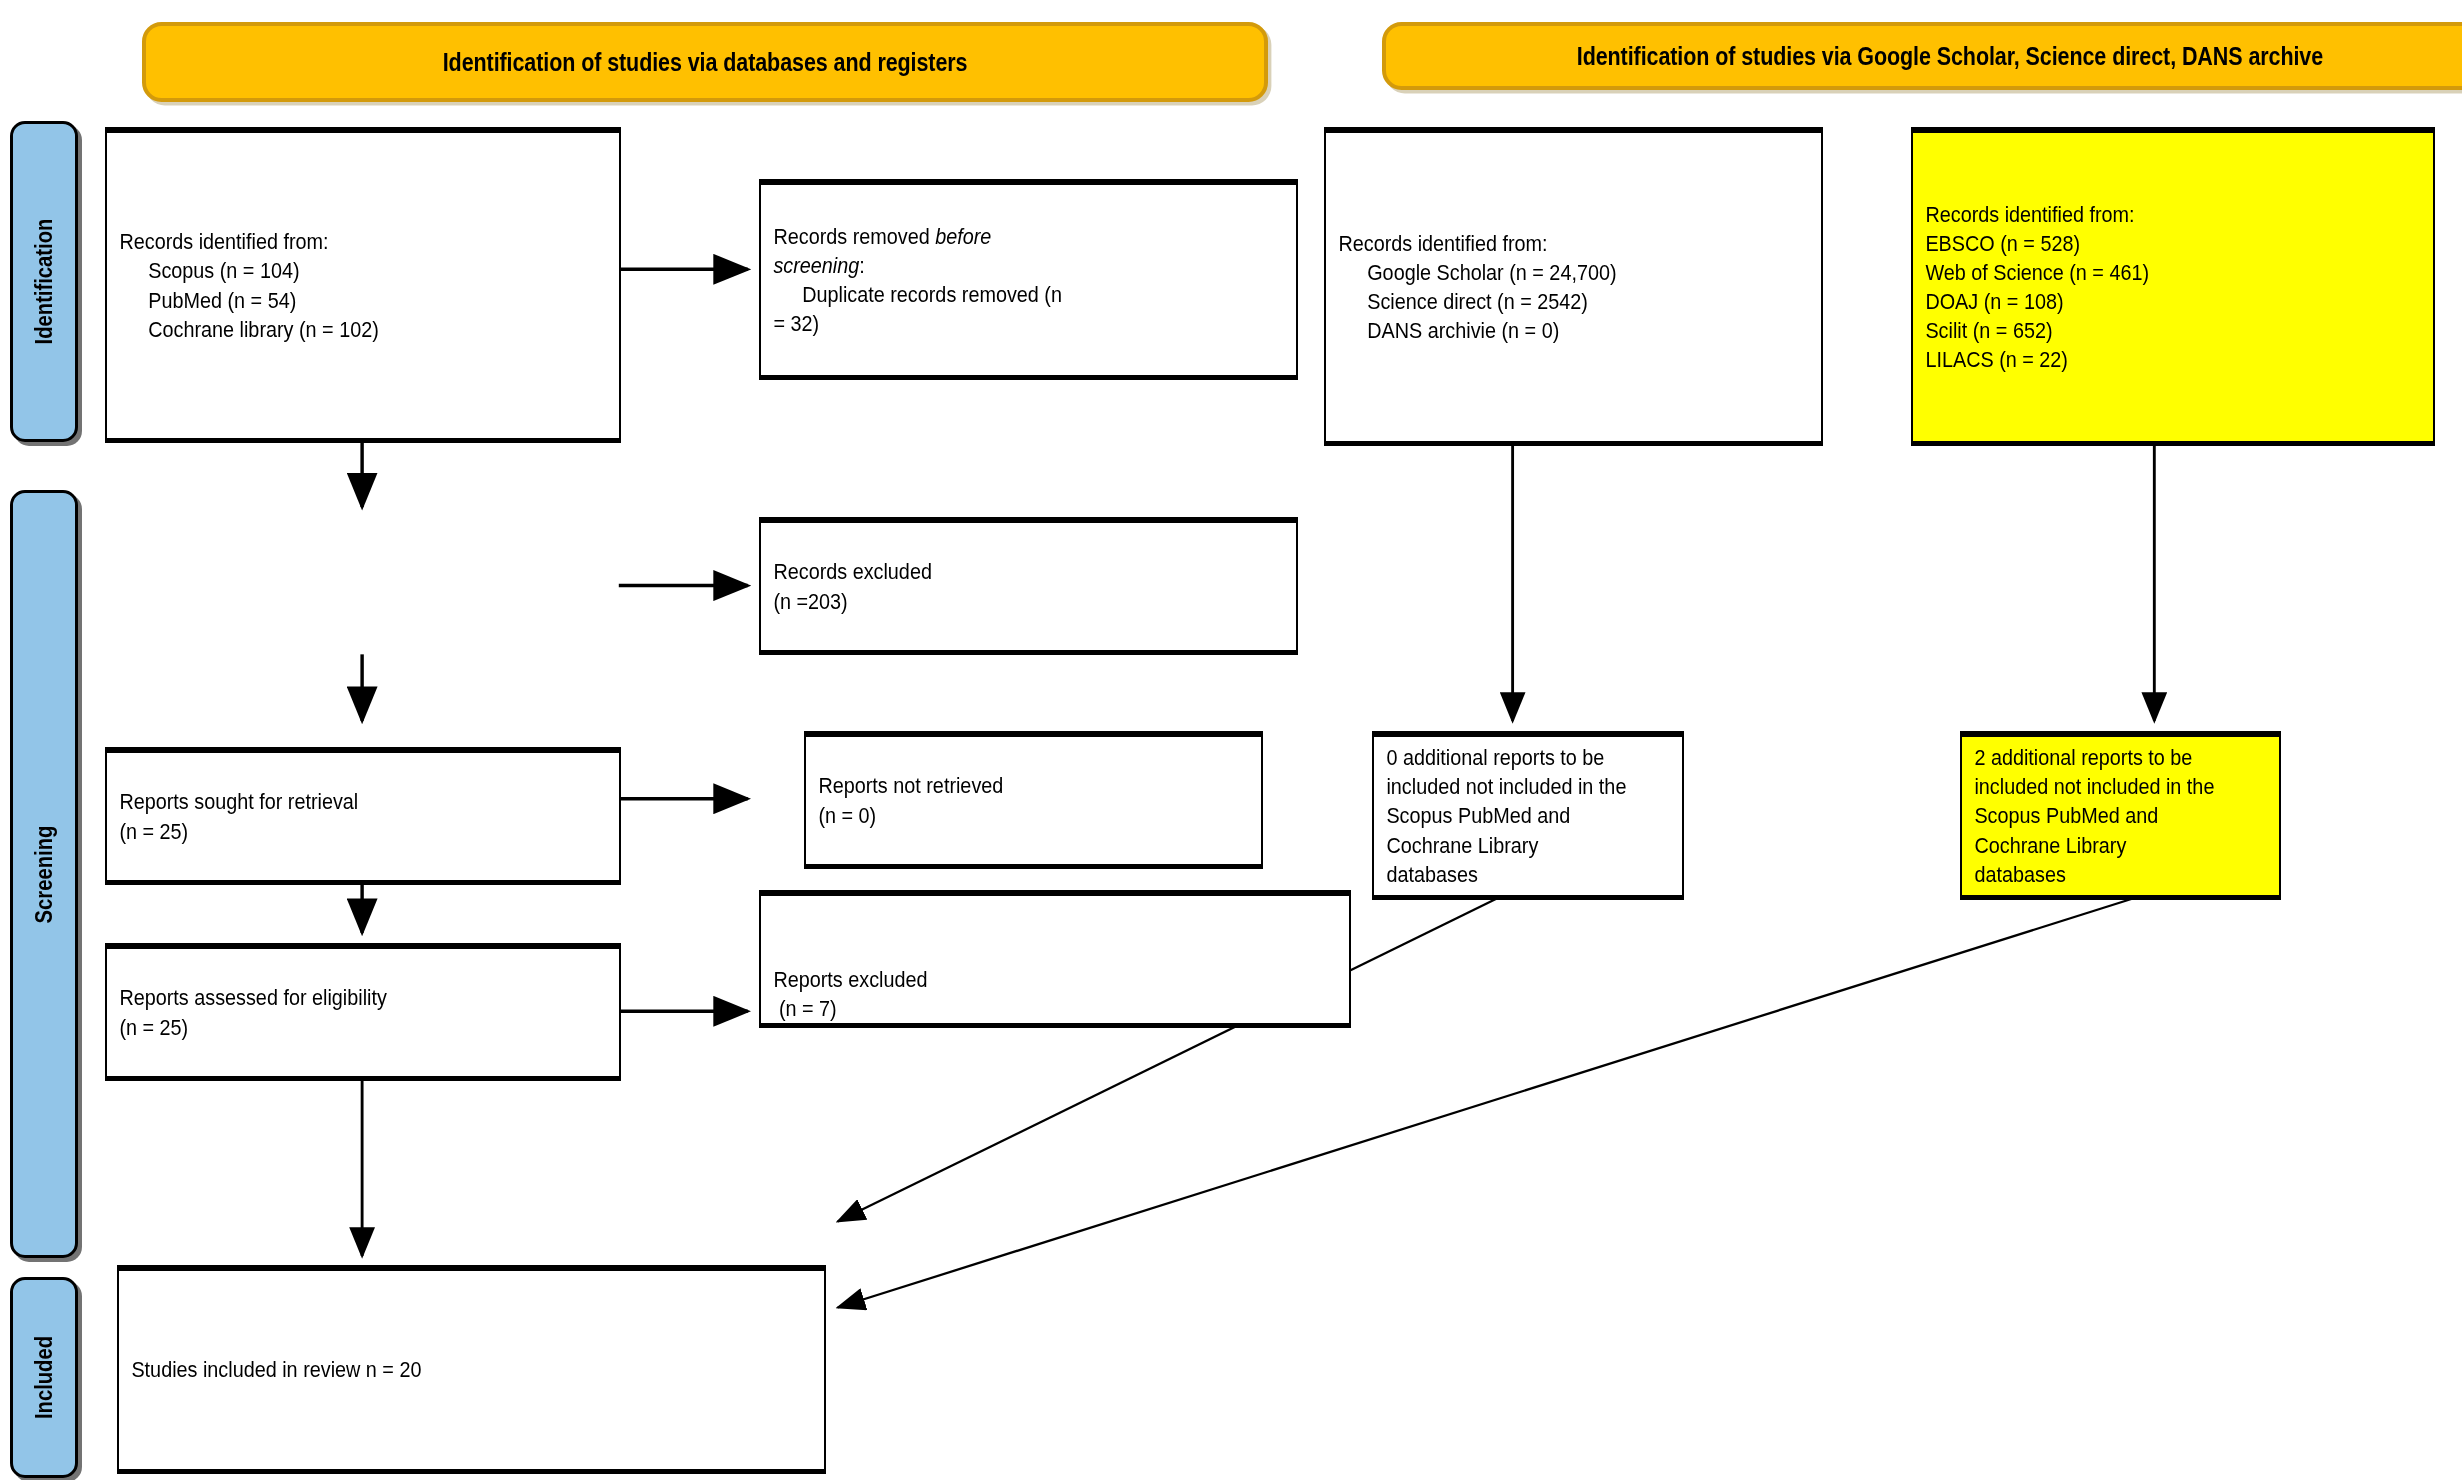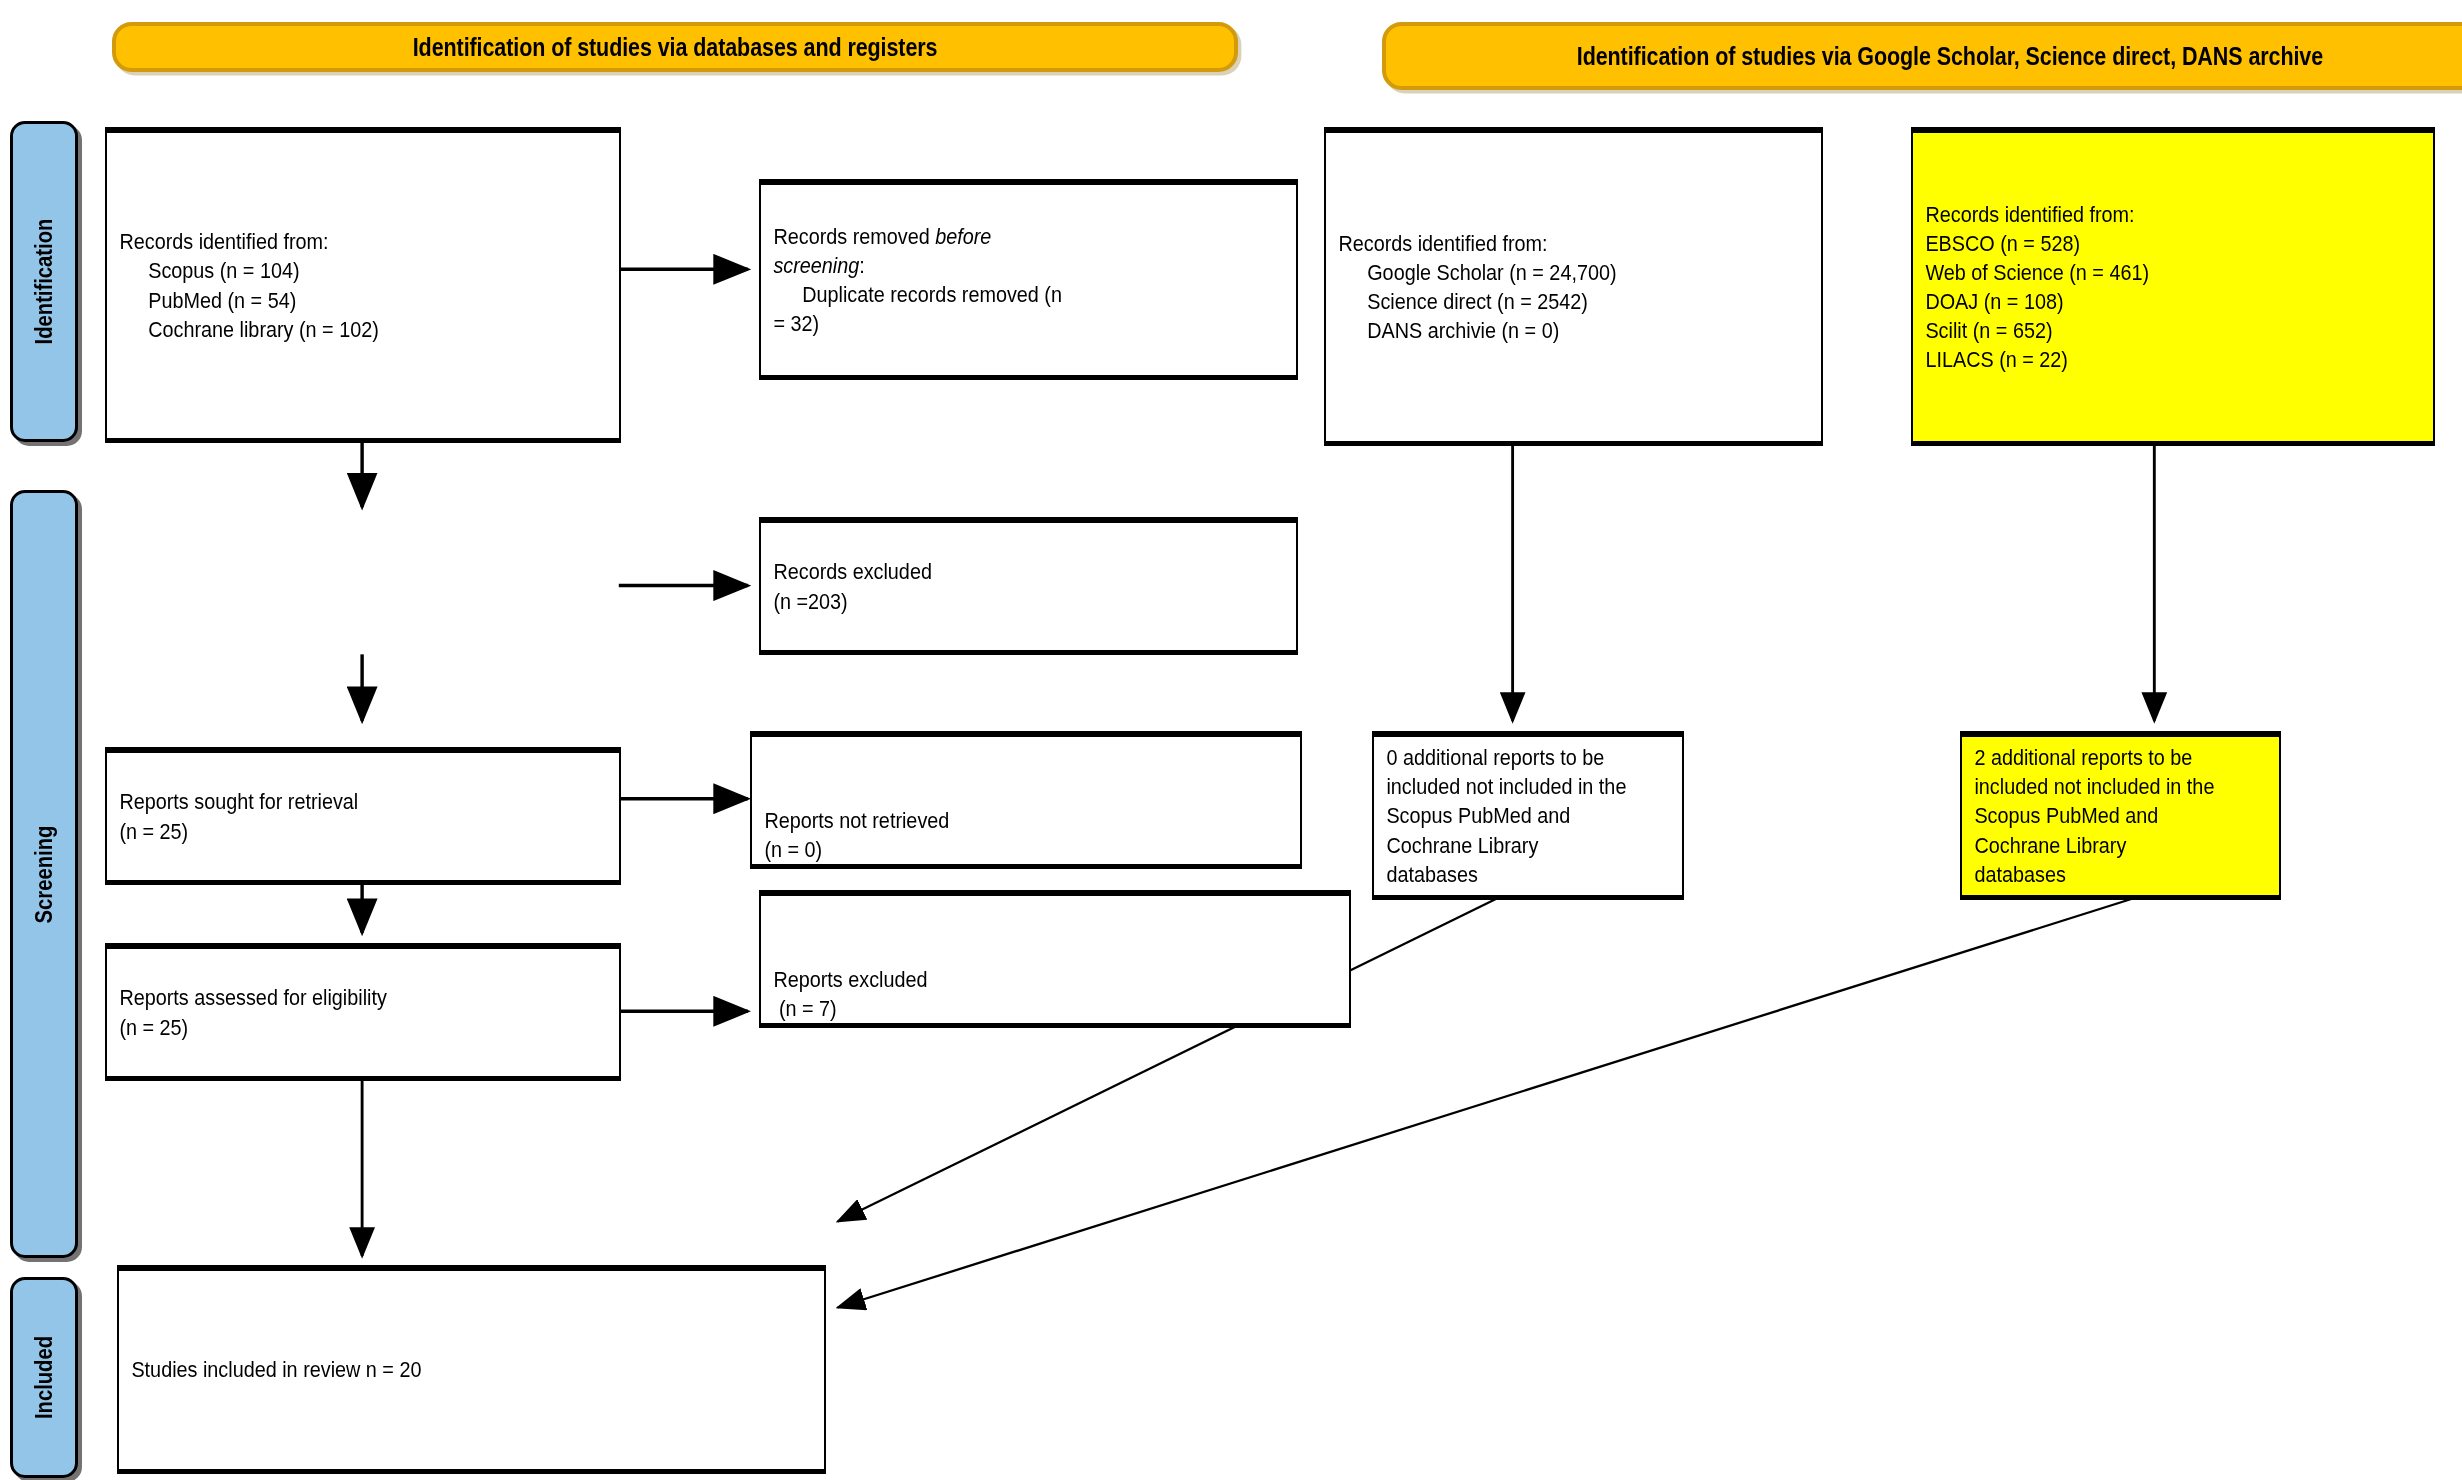--- a/index.html
+++ b/index.html
@@ -135,21 +135,21 @@
 
     <line x1="2640" y1="778" x2="2640" y2="1258" stroke="#000" stroke-width="5" marker-end="url(#arrowhead)"></line>
 
     <line x1="3760" y1="778" x2="3760" y2="1258" stroke="#000" stroke-width="5" marker-end="url(#arrowhead)"></line>
 
     <line x1="2625" y1="1562" x2="1462" y2="2132" stroke="#000" stroke-width="4" marker-end="url(#arrowheadThin)"></line>
 
     <line x1="3742" y1="1562" x2="1462" y2="2282" stroke="#000" stroke-width="4" marker-end="url(#arrowheadThin)"></line>
   </svg>
 
-  <div class="banner" style="left:112px; top:22px; width:1126px; height:50px;">
+  <div class="banner" style="left:142px; top:22px; width:1126px; height:80px;">
     <span class="banner-label">Identification of studies via databases and registers</span>
   </div>
 
   <div class="banner" style="left:1382px; top:22px; width:1136px; height:68px;">
     <span class="banner-label">Identification of studies via Google Scholar, Science direct, DANS archive</span>
   </div>
 
   <div class="stage-pill" style="left:10.3px; top:121px; width:68px; height:321px;">
     <span class="stage-pill-label">Identification</span>
   </div>
@@ -188,21 +188,21 @@
     </div>
   </div>
 
   <div class="box mid" style="left:105px; top:731px; width:516px; height:138px;margin-top:16px;">
     <div class="box-text">
       <span class="ln">Reports sought for retrieval</span>
       <span class="ln">(n = 25)</span>
     </div>
   </div>
 
-  <div class="box mid" style="left:750px; top:731px; width:552px; height:138px;align-items:flex-end;">
+  <div class="box mid" style="left:804px; top:731px; width:459px; height:138px;">
     <div class="box-text">
       <span class="ln">Reports not retrieved</span>
       <span class="ln">(n = 0)</span>
     </div>
   </div>
 
   <div class="box mid" style="left:105px; top:943px; width:516px; height:138px;">
     <div class="box-text">
       <span class="ln">Reports assessed for eligibility</span>
       <span class="ln">(n = 25)</span>

